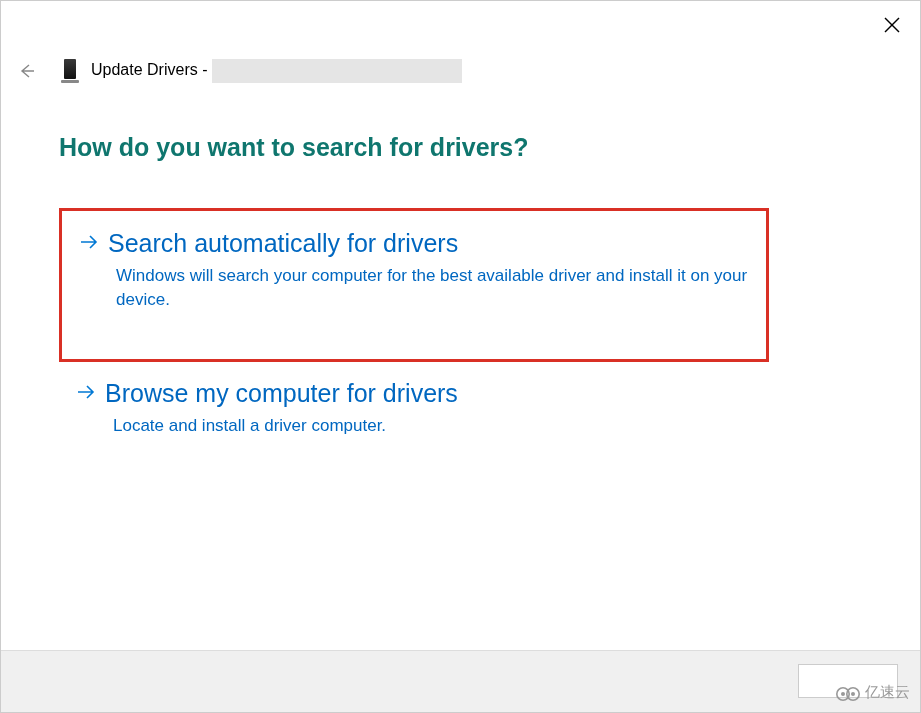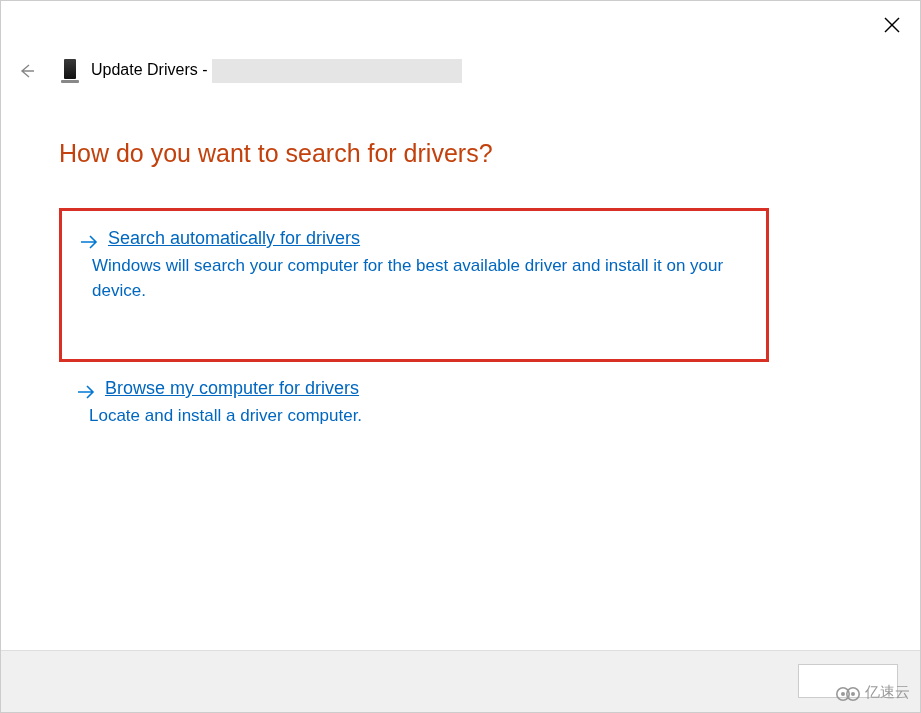--- a/index.html
+++ b/index.html
@@ -94,23 +94,22 @@
       width: 250px;
       height: 24px;
       background: #e5e5e5;
       vertical-align: middle;
     }
     .main-heading {
       position: absolute;
       top: 132px;
       left: 58px;
       font-size: 25px;
-      color: #c2410c;
-      font-weight: 400;
-      margin-top: 6px;
+      color: #0f766e;
+      font-weight: 700;
     }
     .option {
       position: absolute;
       left: 58px;
       width: 710px;
       padding: 16px 18px 44px 18px;
       cursor: pointer;
     }
     .option.highlighted {
       top: 207px;
@@ -130,30 +129,29 @@
       margin-top: 8px;
       flex-shrink: 0;
       color: #0078d4;
     }
     .arrow-icon svg {
       width: 18px;
       height: 14px;
       display: block;
     }
     .option-title {
-      font-size: 18px;
+      font-size: 25px;
       color: #0067c0;
       font-weight: 400;
       line-height: 1.3;
-      text-decoration: underline;
     }
     .option-desc {
       font-size: 17px;
       color: #0067c0;
-      margin-left: 12px;
+      margin-left: 36px;
       margin-top: 4px;
       line-height: 1.45;
       max-width: 640px;
     }
     .footer-bar {
       position: absolute;
       bottom: 0;
       left: 0;
       right: 0;
       height: 62px;

